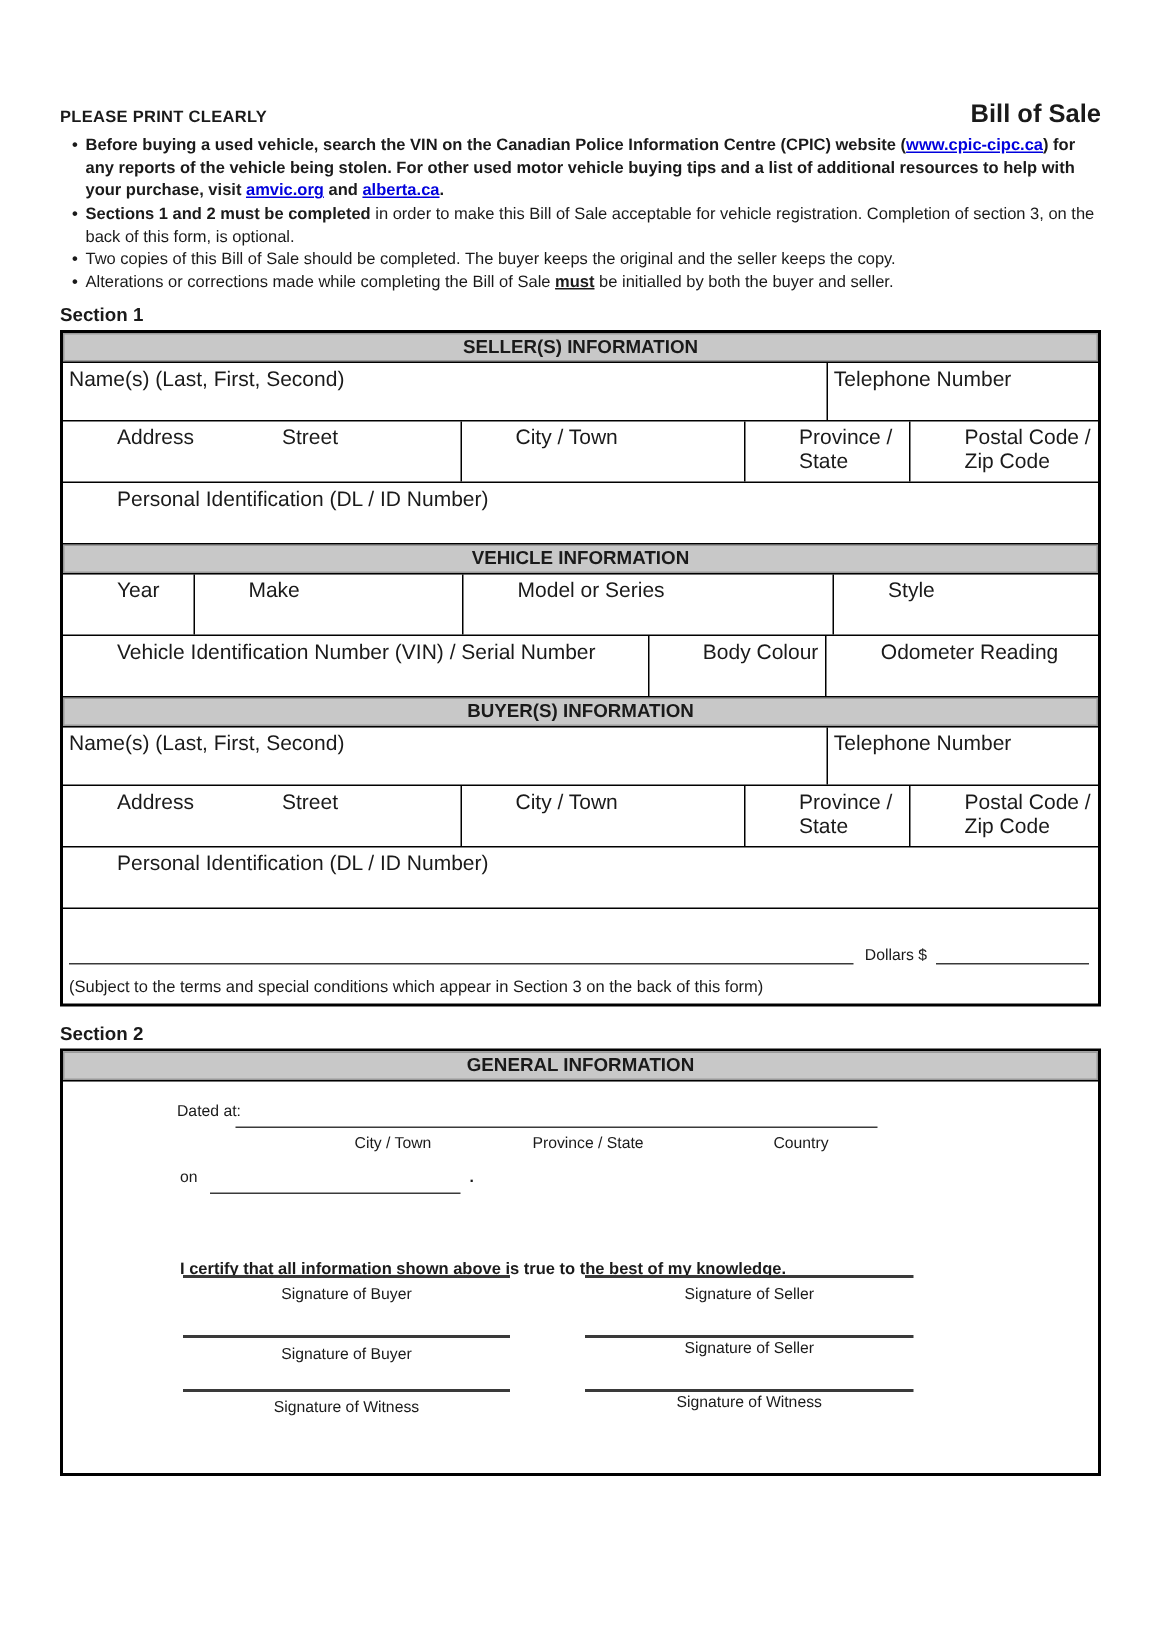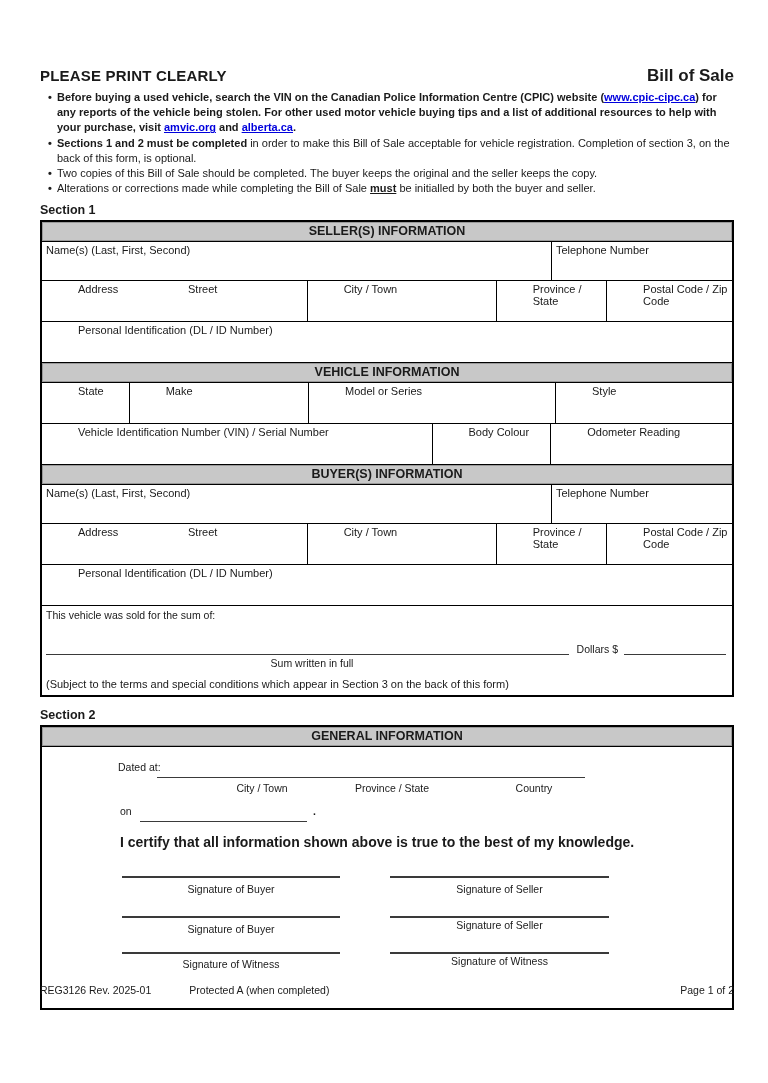--- a/index.html
+++ b/index.html
@@ -6,21 +6,21 @@
   html,body { background:#ffffff; }
   .page {
     position:relative; width:768px; height:1083px; background:#fff;
     font-family:"Liberation Sans","DejaVu Sans",sans-serif; color:#1a1a1a;
     overflow:hidden;
   }
   .content { position:absolute; left:40px; top:66px; width:694px; }
 
   
   .title-row { display:flex; justify-content:space-between; align-items:baseline; }
-  .print-clearly { font-size:15px; font-weight:bold; letter-spacing:.2px; }
+  .print-clearly { font-size:11px; font-weight:bold; letter-spacing:.2px; }
   .doc-title { font-size:17px; font-weight:bold; }
 
   .bullets { margin-top:4px; }
   .bullet { display:flex; font-size:11px; line-height:15.2px; }
   .dot { width:9px; margin-left:8px; flex:none; font-weight:bold; }
   .b-text { flex:1; }
   .bold { font-weight:bold; }
   a.form-link { font-weight:bold; text-decoration:underline; }
   .must { font-weight:bold; text-decoration:underline; }
 
@@ -30,21 +30,21 @@
   
   .formbox { border:2px solid #000; width:100%; }
   .bar {
     background:#c8c8c8; border-bottom:1.6px solid #000;
     text-align:center; font-weight:bold; font-size:12.5px; padding:2px 0 3px;
     box-shadow: inset 0 0 0 1px #9a9a9a;
   }
   .bar.mid { border-top:1.6px solid #000; }
   .row { display:flex; border-bottom:1.6px solid #000; }
   .row.no-b { border-bottom:none; }
-  .cell { border-right:1.6px solid #000; padding:2px 4px; font-size:11px; position:relative; }
+  .cell { border-right:1.6px solid #000; padding:2px 4px; font-size:14px; position:relative; }
   .cell:last-child { border-right:none; }
   .h38 { height:38px; } .h40 { height:40px;padding-left:36px; }
   .street-lbl { position:absolute; left:146px; top:2px; }
 
   .w-name{width:73.9%;} .w-tel{width:26.1%;}
   .w-addr{width:38.5%;} .w-city{width:27.4%;} .w-prov{width:16.0%;} .w-post{width:18.1%;}
   .w-year{width:12.7%;} .w-make{width:26.0%;} .w-model{width:35.8%;} .w-style{width:25.5%;}
   .w-vin{width:56.6%;} .w-body{width:17.2%;} .w-odo{width:26.2%;}
   .w-full{width:100%;}
 
@@ -57,21 +57,21 @@
   .sum-short { flex:none; width:102px; margin-right:2px; }
   .sum-caption-row { width:532px; text-align:center; font-size:10.5px; margin-top:2px; }
   .subject-line { text-align:left; font-weight:normal; font-size:11px; margin-top:9px; }
 
   
   .s2-content { position:relative; height:261px; font-size:10.5px; }
   .abs { position:absolute; }
   .uline { border-bottom:1.4px solid #3a3a3a; }
   .sig-line { border-bottom:2px solid #3a3a3a; }
   .ctr { text-align:center; }
-  .certify { font-weight:bold; font-size:14px; }
+  .certify { font-weight:bold; font-size:11px;margin-top:32px; }
 
   
   .footer { position:absolute; left:40px; right:34px; top:984px; display:flex; font-size:10.5px; }
   .footer .prot { margin-left:38px; }
   .footer .pg { margin-left:auto; }
 </style>
 </head>
 <body>
 
 <div class="page">
@@ -118,21 +118,21 @@
         <div class="cell h40 w-post"><span>Postal Code / Zip Code</span></div>
       </div>
 
       <div class="row no-b">
         <div class="cell h40 w-full"><span>Personal Identification (DL / ID Number)</span></div>
       </div>
 
       <div class="bar mid">VEHICLE INFORMATION</div>
 
       <div class="row">
-        <div class="cell h40 w-year"><span>State</span></div>
+        <div class="cell h40 w-year"><span>Year</span></div>
         <div class="cell h40 w-make"><span>Make</span></div>
         <div class="cell h40 w-model"><span>Model or Series</span></div>
         <div class="cell h40 w-style"><span>Style</span></div>
       </div>
 
       <div class="row no-b">
         <div class="cell h40 w-vin"><span>Vehicle Identification Number (VIN) / Serial Number</span></div>
         <div class="cell h40 w-body"><span>Body Colour</span></div>
         <div class="cell h40 w-odo"><span>Odometer Reading</span></div>
       </div>
@@ -149,27 +149,25 @@
         <div class="cell h40 w-city"><span>City / Town</span></div>
         <div class="cell h40 w-prov"><span>Province / State</span></div>
         <div class="cell h40 w-post"><span>Postal Code / Zip Code</span></div>
       </div>
 
       <div class="row">
         <div class="cell h40 w-full"><span>Personal Identification (DL / ID Number)</span></div>
       </div>
 
       <div class="sum-block">
-        <div>This vehicle was sold for the sum of:</div>
         <div class="sum-line-row">
           <div class="fill-line sum-long"></div>
           <div class="dollars-lbl">Dollars $</div>
           <div class="fill-line sum-short"></div>
         </div>
-        <div class="sum-caption-row">Sum written in full</div>
         <div class="subject-line">(Subject to the terms and special conditions which appear in Section 3 on the back of this form)</div>
       </div>
     </div>
 
     <div class="section-label" style="margin-top:11px;">Section 2</div>
 
     <div class="formbox">
       <div class="bar">GENERAL INFORMATION</div>
 
       <div class="s2-content">
@@ -196,18 +194,13 @@
         <div class="abs ctr" style="left:348px; top:136px; width:219px;">Signature of Seller</div>
         <div class="abs sig-line" style="left:348px; top:158px; width:219px; height:13px;"></div>
         <div class="abs ctr" style="left:348px; top:172px; width:219px;">Signature of Seller</div>
         <div class="abs sig-line" style="left:348px; top:194px; width:219px; height:13px;"></div>
         <div class="abs ctr" style="left:348px; top:208px; width:219px;">Signature of Witness</div>
       </div>
     </div>
 
   </div>
 
-  <div class="footer">
-    <span>REG3126  Rev. 2025-01</span>
-    <span class="prot">Protected A (when completed)</span>
-    <span class="pg">Page 1 of 2</span>
-  </div>
 </div>
 
 </body></html>

